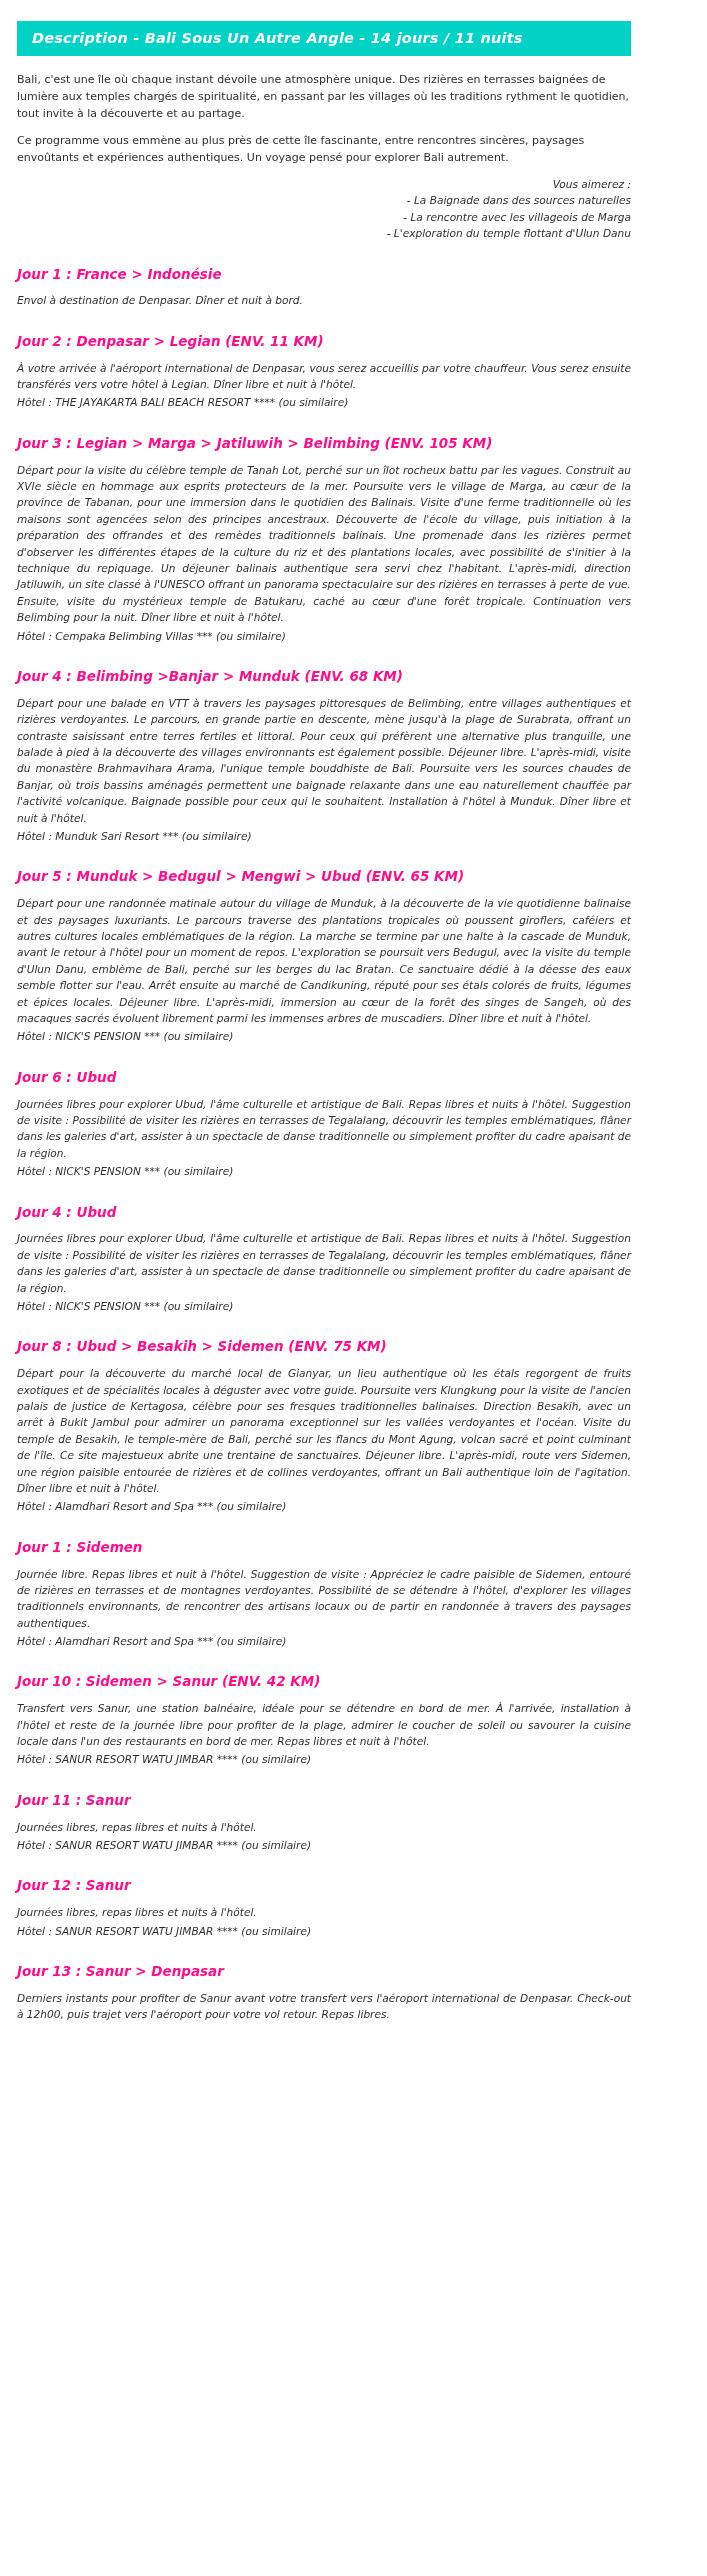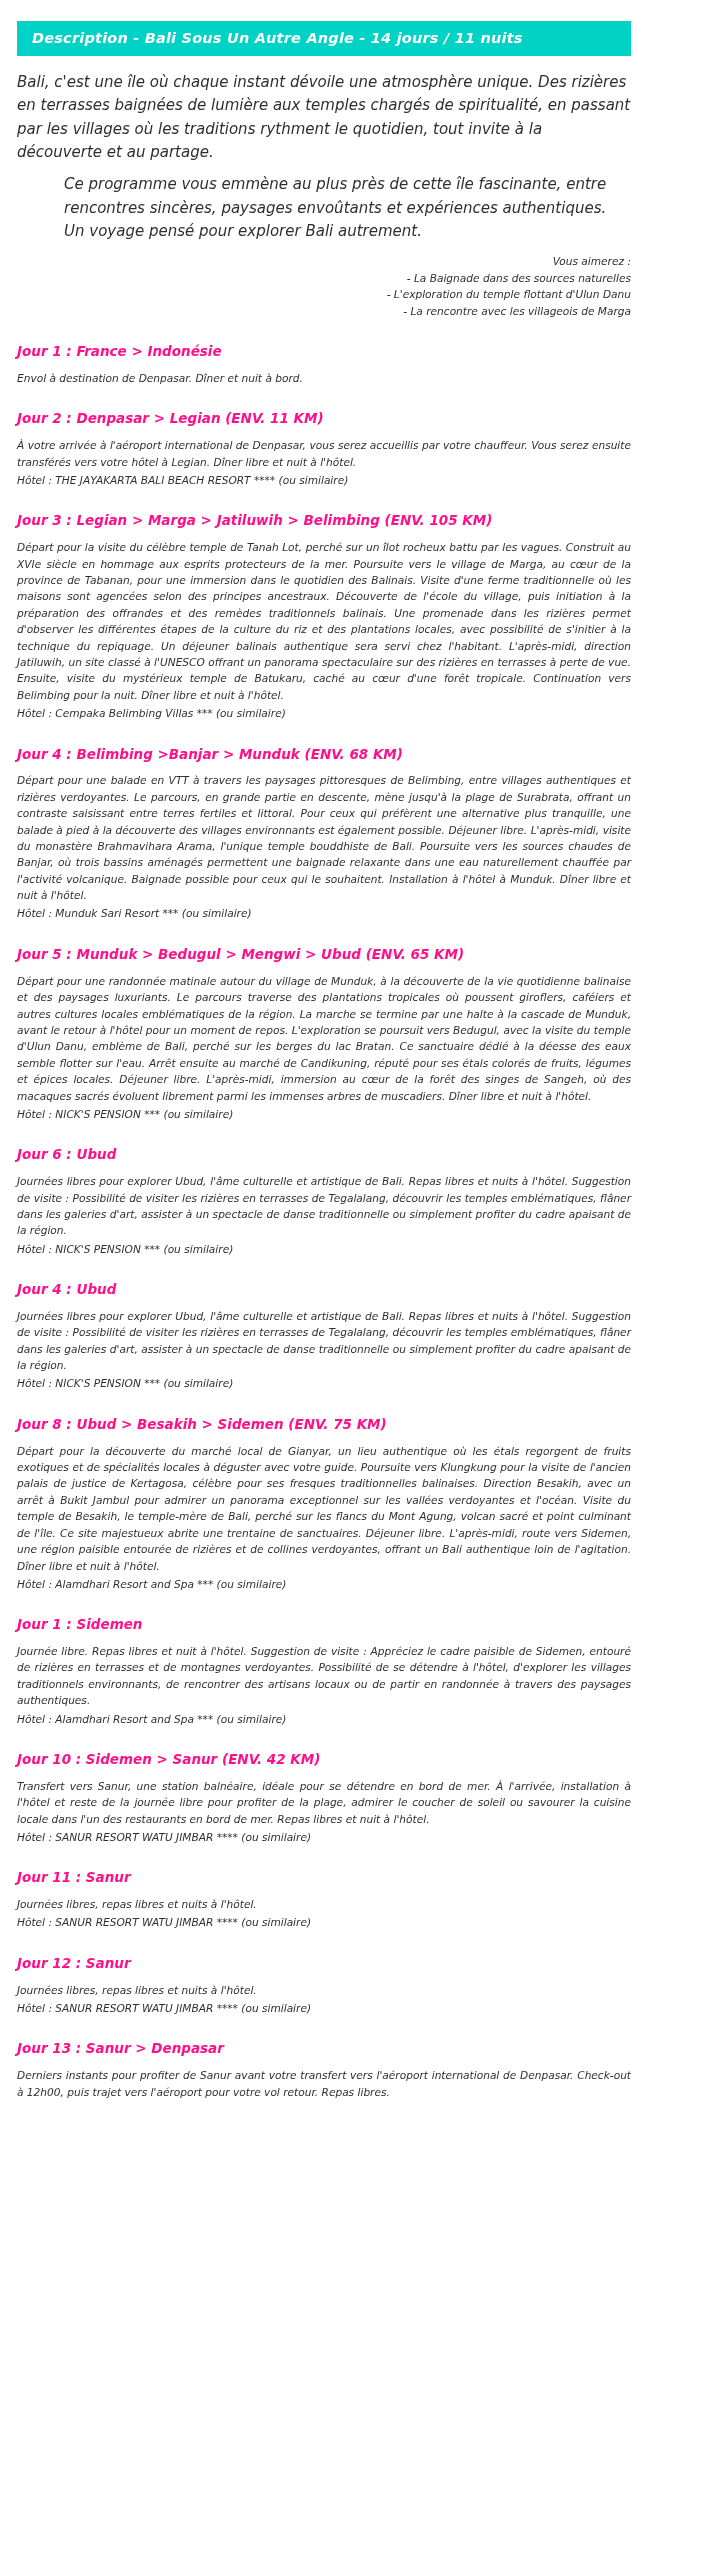--- a/index.html
+++ b/index.html
@@ -26,28 +26,27 @@
     margin-bottom: 15px;
   }
   .header-bar .title {
     font-size: 14.5px;
     font-weight: bold;
     font-style: italic;
     letter-spacing: 0.2px;
     line-height: 1.3;
   }
   .intro {
-    font-size: 15px;
-    font-style: italic;
+    font-size: 11px;
     line-height: 1.55;
     color: #2f2f2f;
     margin: 0 0 10.3px 0;
   }
   .intro p { margin: 0 0 9.3px 0; }
-  .intro p:last-child { margin-bottom: 0; margin-left: 47px; }
+  .intro p:last-child { margin-bottom: 0; }
   .wish-list {
     font-size: 10.6px;
     font-style: italic;
     line-height: 1.55;
     color: #2f2f2f;
     margin: 0 0 5.6px 0;
     text-align: right;
   }
   .wish-list div { margin: 0; }
   .day {
@@ -88,22 +87,22 @@
   </div>
 
   <div class="intro">
     <p>Bali, c'est une île où chaque instant dévoile une atmosphère unique. Des rizières en terrasses baignées de lumière aux temples chargés de spiritualité, en passant par les villages où les traditions rythment le quotidien, tout invite à la découverte et au partage.</p>
     <p>Ce programme vous emmène au plus près de cette île fascinante, entre rencontres sincères, paysages envoûtants et expériences authentiques. Un voyage pensé pour explorer Bali autrement.</p>
   </div>
 
   <div class="wish-list">
     <div>Vous aimerez :</div>
     <div>- La Baignade dans des sources naturelles</div>
+    <div>- La rencontre avec les villageois de Marga</div>
     <div>- L'exploration du temple flottant d'Ulun Danu</div>
-    <div>- La rencontre avec les villageois de Marga</div>
   </div>
 
   <div class="day">
     <div class="day-title">Jour 1 : France &gt; Indonésie</div>
     <div class="day-body">
       <p>Envol à destination de Denpasar. Dîner et nuit à bord.</p>
     </div>
   </div>
 
   <div class="day">

